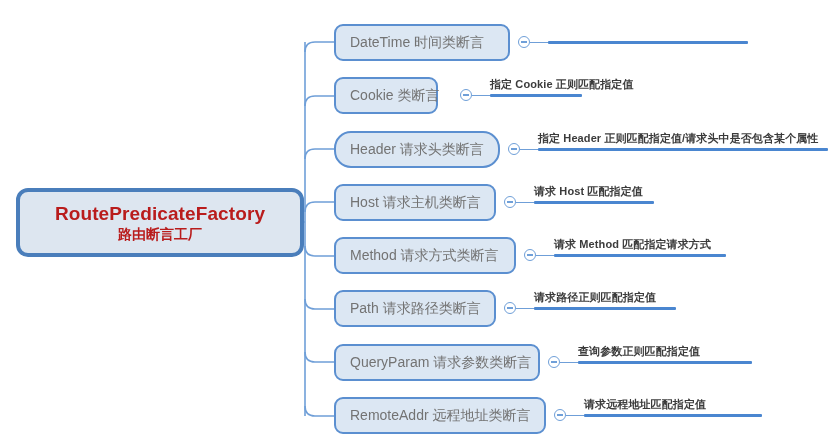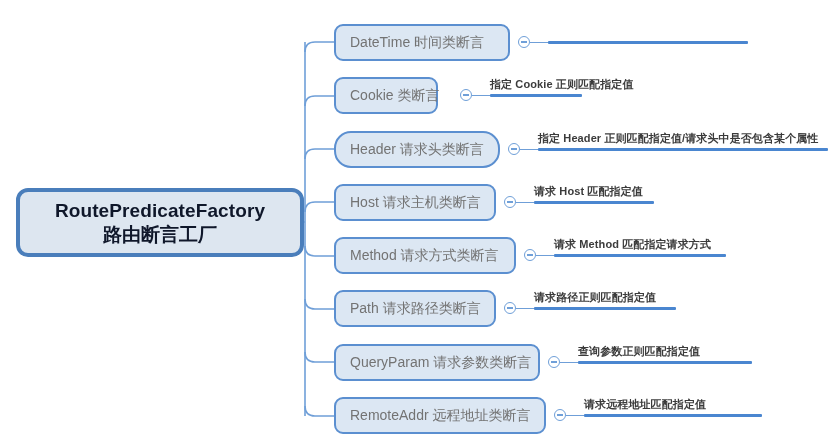--- a/index.html
+++ b/index.html
@@ -18,26 +18,26 @@
   .root-node{
     position:absolute;
     left:16px; top:188px;
     width:288px; height:69px;
     box-sizing:border-box;
     background:#dde6f0;
     border:4px solid #4a7ebb;
     border-radius:12px;
     display:flex;flex-direction:column;
     align-items:center;justify-content:center;
-    color:#0f172a;
+    color:#b91c1c;
     font-weight:bold;
     line-height:1.22;
   }
   .root-line1{font-size:19px;letter-spacing:.1px;}
-  .root-line2{font-size:19px;}
+  .root-line2{font-size:14px;}
 
   
   .node{
     position:absolute;
     height:37px;
     box-sizing:border-box;
     background:#dce7f3;
     border:2px solid #5b8fd0;
     border-radius:9px;
     display:flex;align-items:center;

